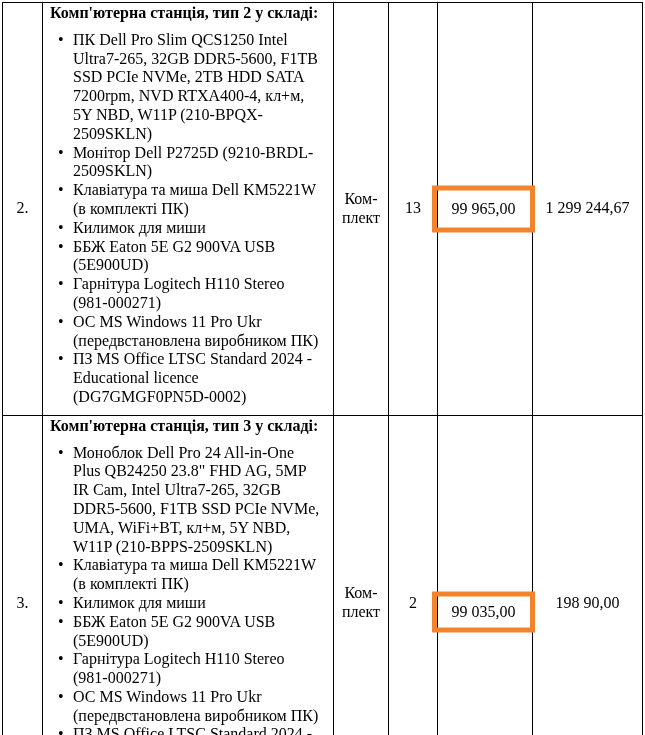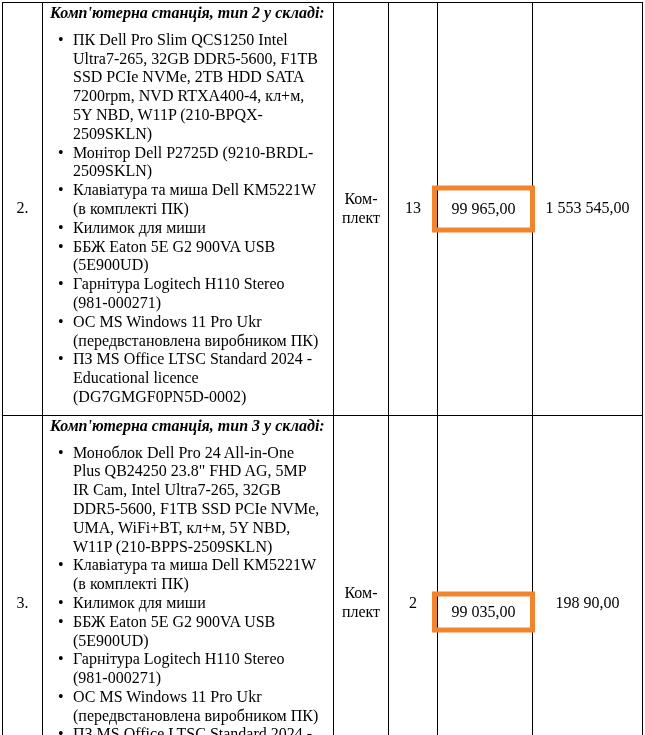--- a/index.html
+++ b/index.html
@@ -35,21 +35,20 @@
     overflow: visible;
   }
   tr.row-first td  { height: 376px; }
   tr.row-second td { height: 374px; }
   td.cell-desc {
     vertical-align: top;
     padding: 1px 5px 0 7px;
   }
   .item-title {
     font-weight: bold;
-    font-style: italic;
   }
   ul.item-list {
     margin: 8px;
     padding: 0;
     list-style: none;
   }
   ul.item-list li {
     padding-left: 15px;
   }
   ul.item-list li::before {
@@ -118,21 +117,21 @@
         </td>
         <td class="cell-center">
           <span>13</span>
         </td>
         <td class="cell-price">
           <div class="price-highlight">
             <span class="nowrap">99 965,00</span>
           </div>
         </td>
         <td class="cell-center">
-          <span class="nowrap">1 553 545,00</span>
+          <span class="nowrap">1 299 244,67</span>
         </td>
       </tr>
       <tr class="row-second">
         <td class="cell-center">
           <span>3.</span>
         </td>
         <td class="cell-desc">
           <div class="item-title">Комп'ютерна станція, тип 3 у складі:</div>
           <ul class="item-list">
             <li>Моноблок Dell Pro 24 All-in-One Plus QB24250 23.8" FHD AG, 5MP IR Cam, Intel Ultra7-265, 32GB DDR5-5600, F1TB SSD PCIe NVMe, UMA, WiFi+BT, кл+м, 5Y NBD, W11P (210-BPPS-2509SKLN)</li>

